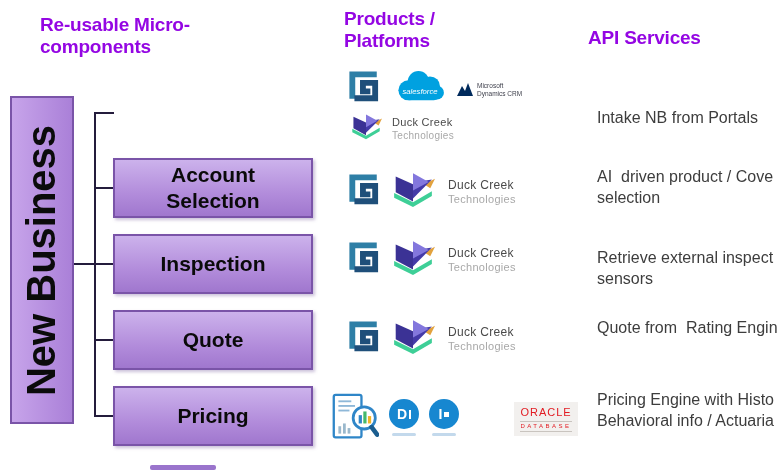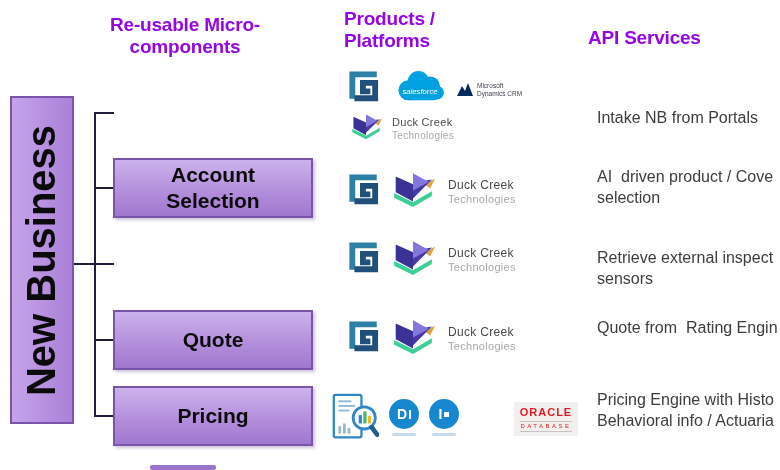--- a/index.html
+++ b/index.html
@@ -31,32 +31,32 @@
   .dyn-txt{font-size:6.5px;color:#40424e;line-height:1.2;}
   
   .bluedot{width:30px;height:30px;border-radius:50%;background:#1787d0;color:#fff;
            display:flex;align-items:center;justify-content:center;font-weight:700;font-size:14px;}
   .capblur{width:24px;height:3px;background:#c3d9ec;border-radius:2px;}
   .sqlbox{width:66px;display:flex;flex-direction:column;align-items:flex-start;}
   .sql-ms{font-size:6px;color:#555;line-height:1;}
   .sql-name{font-size:13px;color:#1a1a1a;line-height:1.05;}
   .orabox{width:64px;height:34px;background:#f2f0ee;display:flex;flex-direction:column;
           align-items:center;justify-content:center;}
-  .ora-name{font-size:11px;font-weight:700;color:#e21b22;letter-spacing:1px;line-height:1.1;}
+  .ora-name{font-size:11px;font-weight:400;color:#e21b22;letter-spacing:1px;line-height:1.1;}
   .ora-db{font-size:6px;color:#e21b22;letter-spacing:2.5px;border-top:1px solid #c9c4bf;
           border-bottom:1px solid #c9c4bf;padding:1.5px 0;margin-top:2px;}
   .sf-cloud{position:relative;}
 </style>
 </head>
 <body>
 
 <div id="canvas">
 
   
-  <div class="abs heading" style="left:40px;top:14px;width:290px;text-align:center;">Re-usable Micro-
+  <div class="abs heading" style="left:40px;top:14px;width:290px;">Re-usable Micro-
 components</div>
   <div class="abs heading" style="left:344px;top:8px;width:160px;">Products /
 Platforms</div>
   <div class="abs heading" style="left:588px;top:27px;width:180px;">API Services</div>
 
   
   <div class="abs spine">
     <span>New Business</span>
   </div>
 
@@ -66,20 +66,23 @@
   <div class="abs line" style="left:94px;top:112px;width:20px;height:2px;"></div>
   <div class="abs line" style="left:94px;top:187px;width:20px;height:2px;"></div>
   <div class="abs line" style="left:94px;top:263px;width:20px;height:2px;"></div>
   <div class="abs line" style="left:94px;top:339px;width:20px;height:2px;"></div>
   <div class="abs line" style="left:94px;top:415px;width:20px;height:2px;"></div>
 
   
   <div class="abs cbox" style="top:158px;">
       <span>Account
 Selection</span>
+    </div>
+  <div class="abs cbox" style="top:234px;">
+      <span>Inspection</span>
     </div>
   <div class="abs cbox" style="top:310px;">
       <span>Quote</span>
     </div>
   <div class="abs cbox" style="top:386px;">
       <span>Pricing</span>
     </div>
   
   <div class="abs" style="left:150px;top:465px;width:66px;height:5px;background:#9a74cc;border-radius:2px;"></div>
 

